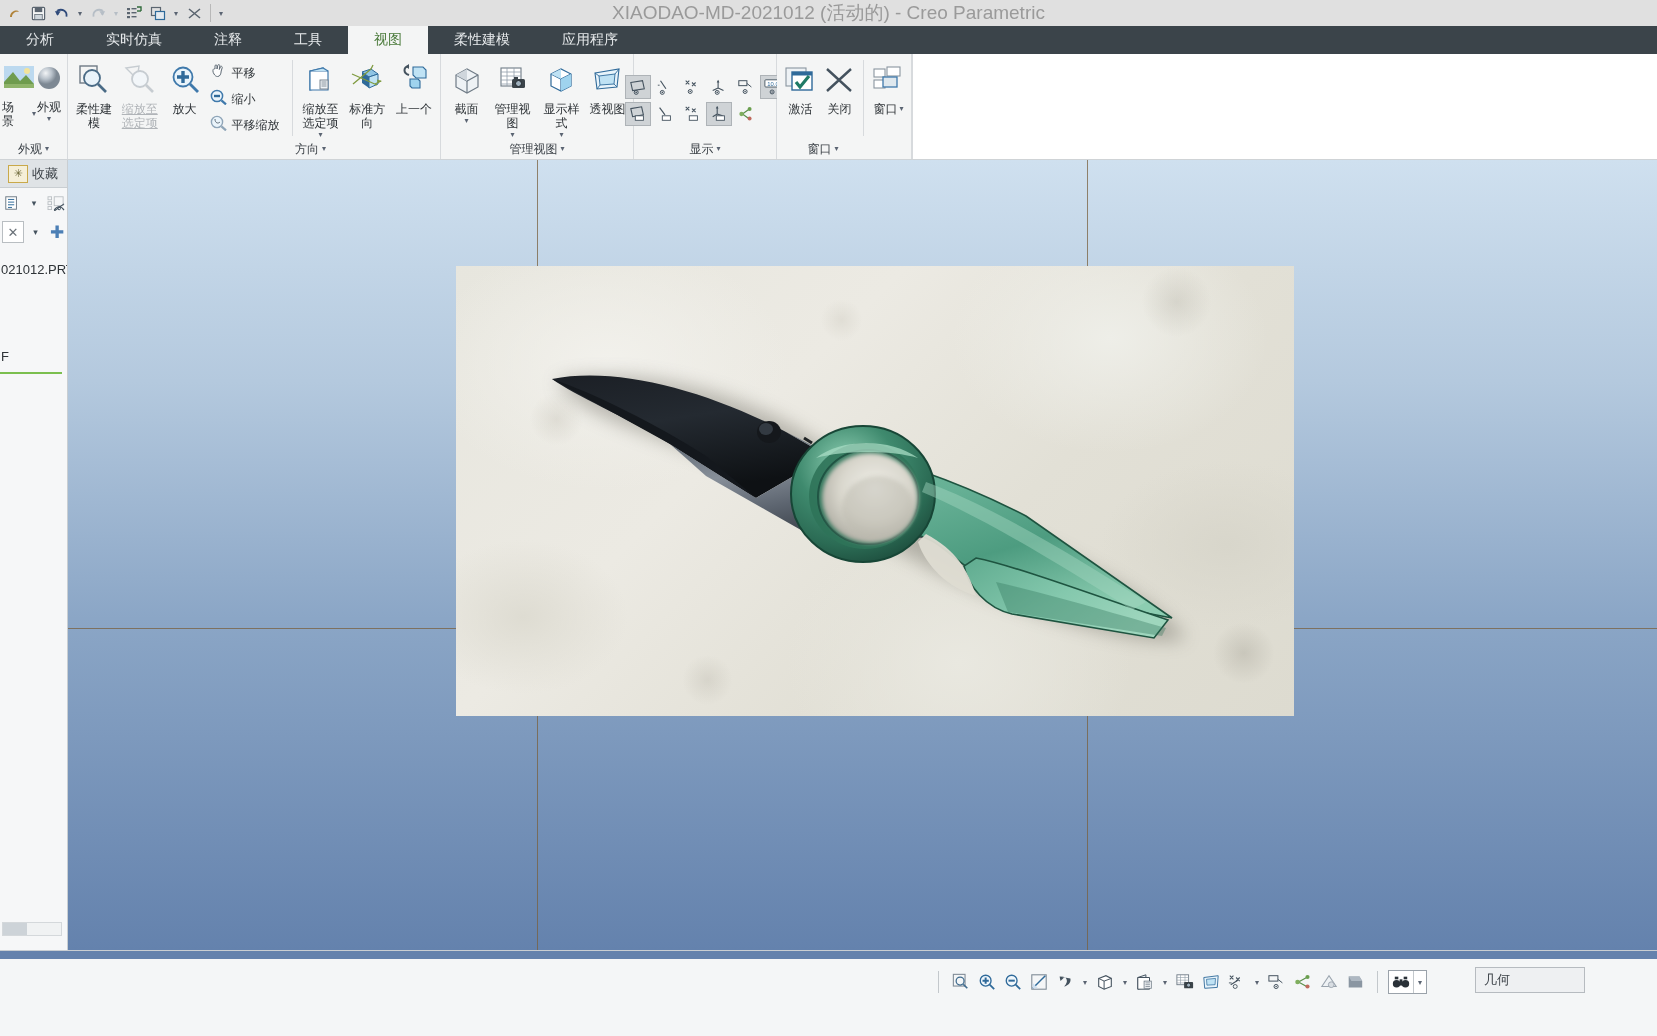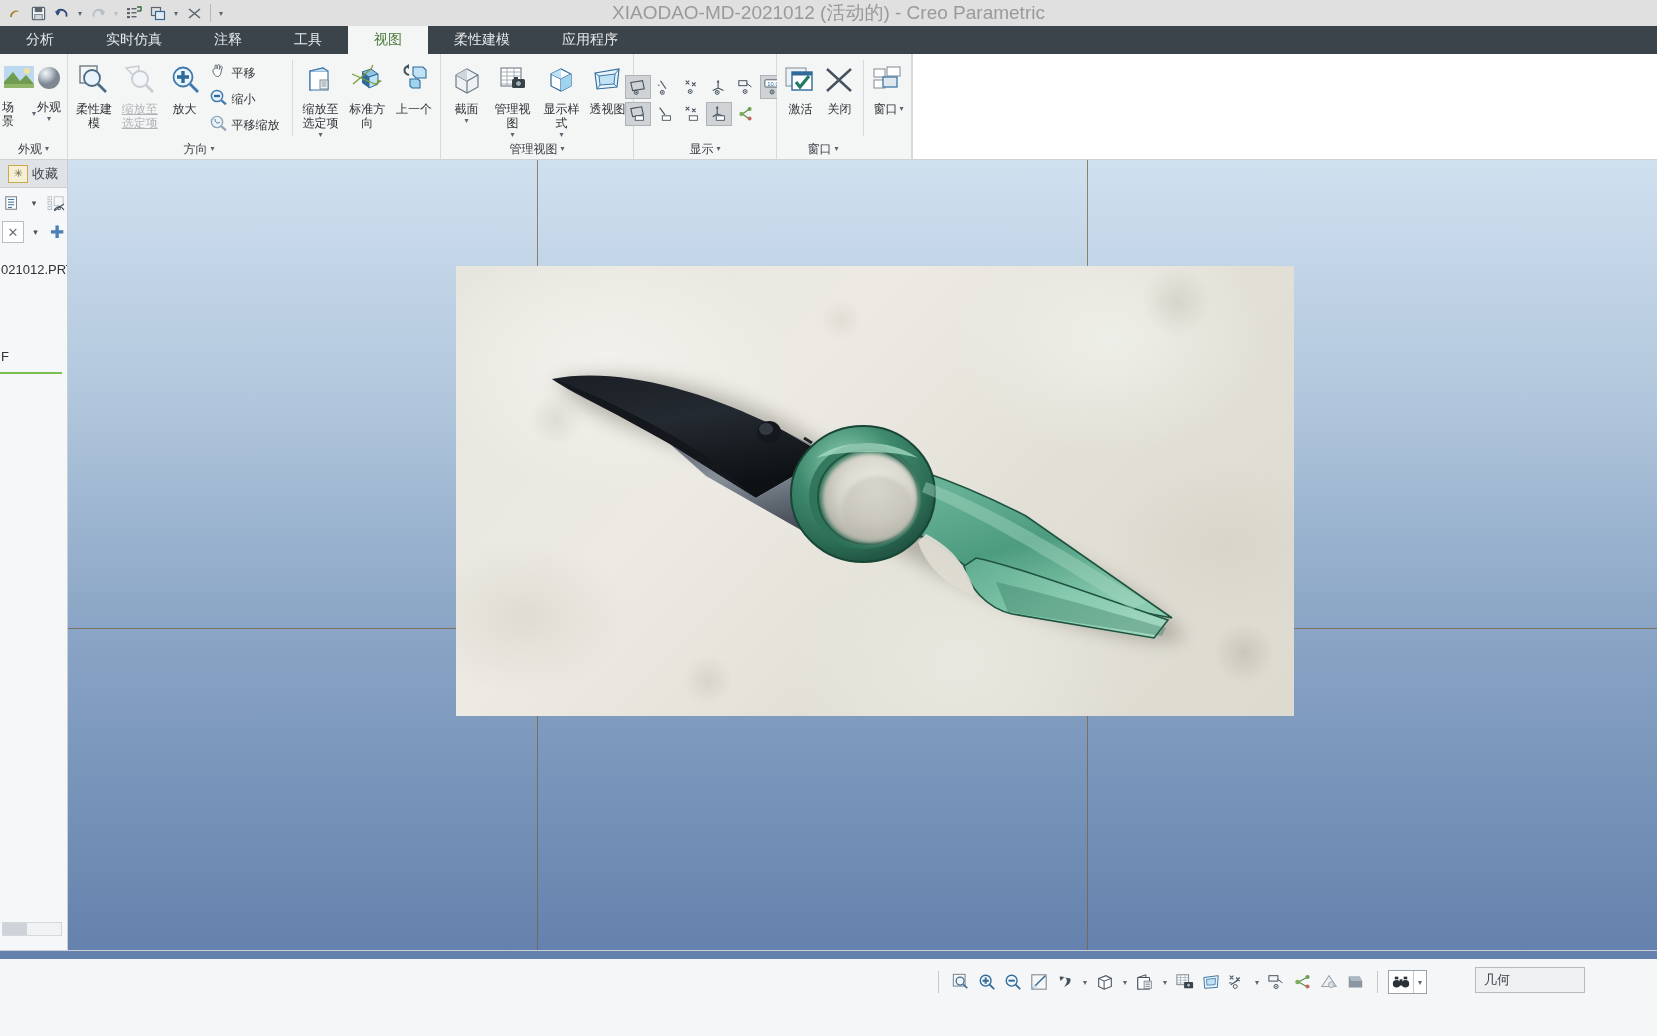--- a/index.html
+++ b/index.html
@@ -438,21 +438,21 @@
           <svg width="34" height="34" viewBox="0 0 34 34">
             <path d="M16 4 L26 4 L29 7 L29 15 L19 15 L16 12 Z" fill="#bfe2f4" stroke="#2f6a9a" stroke-width="1.1"></path>
             <path d="M13 16 L21 16 L23 18 L23 25 L15 25 L13 23 Z" fill="#9fd3ee" stroke="#2f6a9a" stroke-width="1.1"></path>
             <path d="M12 12 C6 10,6 4,12 3" stroke="#44525e" stroke-width="2" fill="none"></path>
             <path d="M12 1 L12 6 L8.5 3.5 Z" fill="#44525e"></path>
           </svg>
         </div>
         <div class="lbl">上一个</div>
       </div>
     </div>
-    <div class="rgroup-label" style="padding-right:110px">
+    <div class="rgroup-label" style="justify-content:flex-end;padding-right:110px">
       <span>方向</span>
       <span class="caret">▾</span>
     </div>
   </div>
 
   <div class="rgroup" style="width:193px">
     <div class="rgroup-body">
       <div class="bigbtn" style="width:44px">
         <div class="ico">
           <svg width="34" height="34" viewBox="0 0 34 34">

